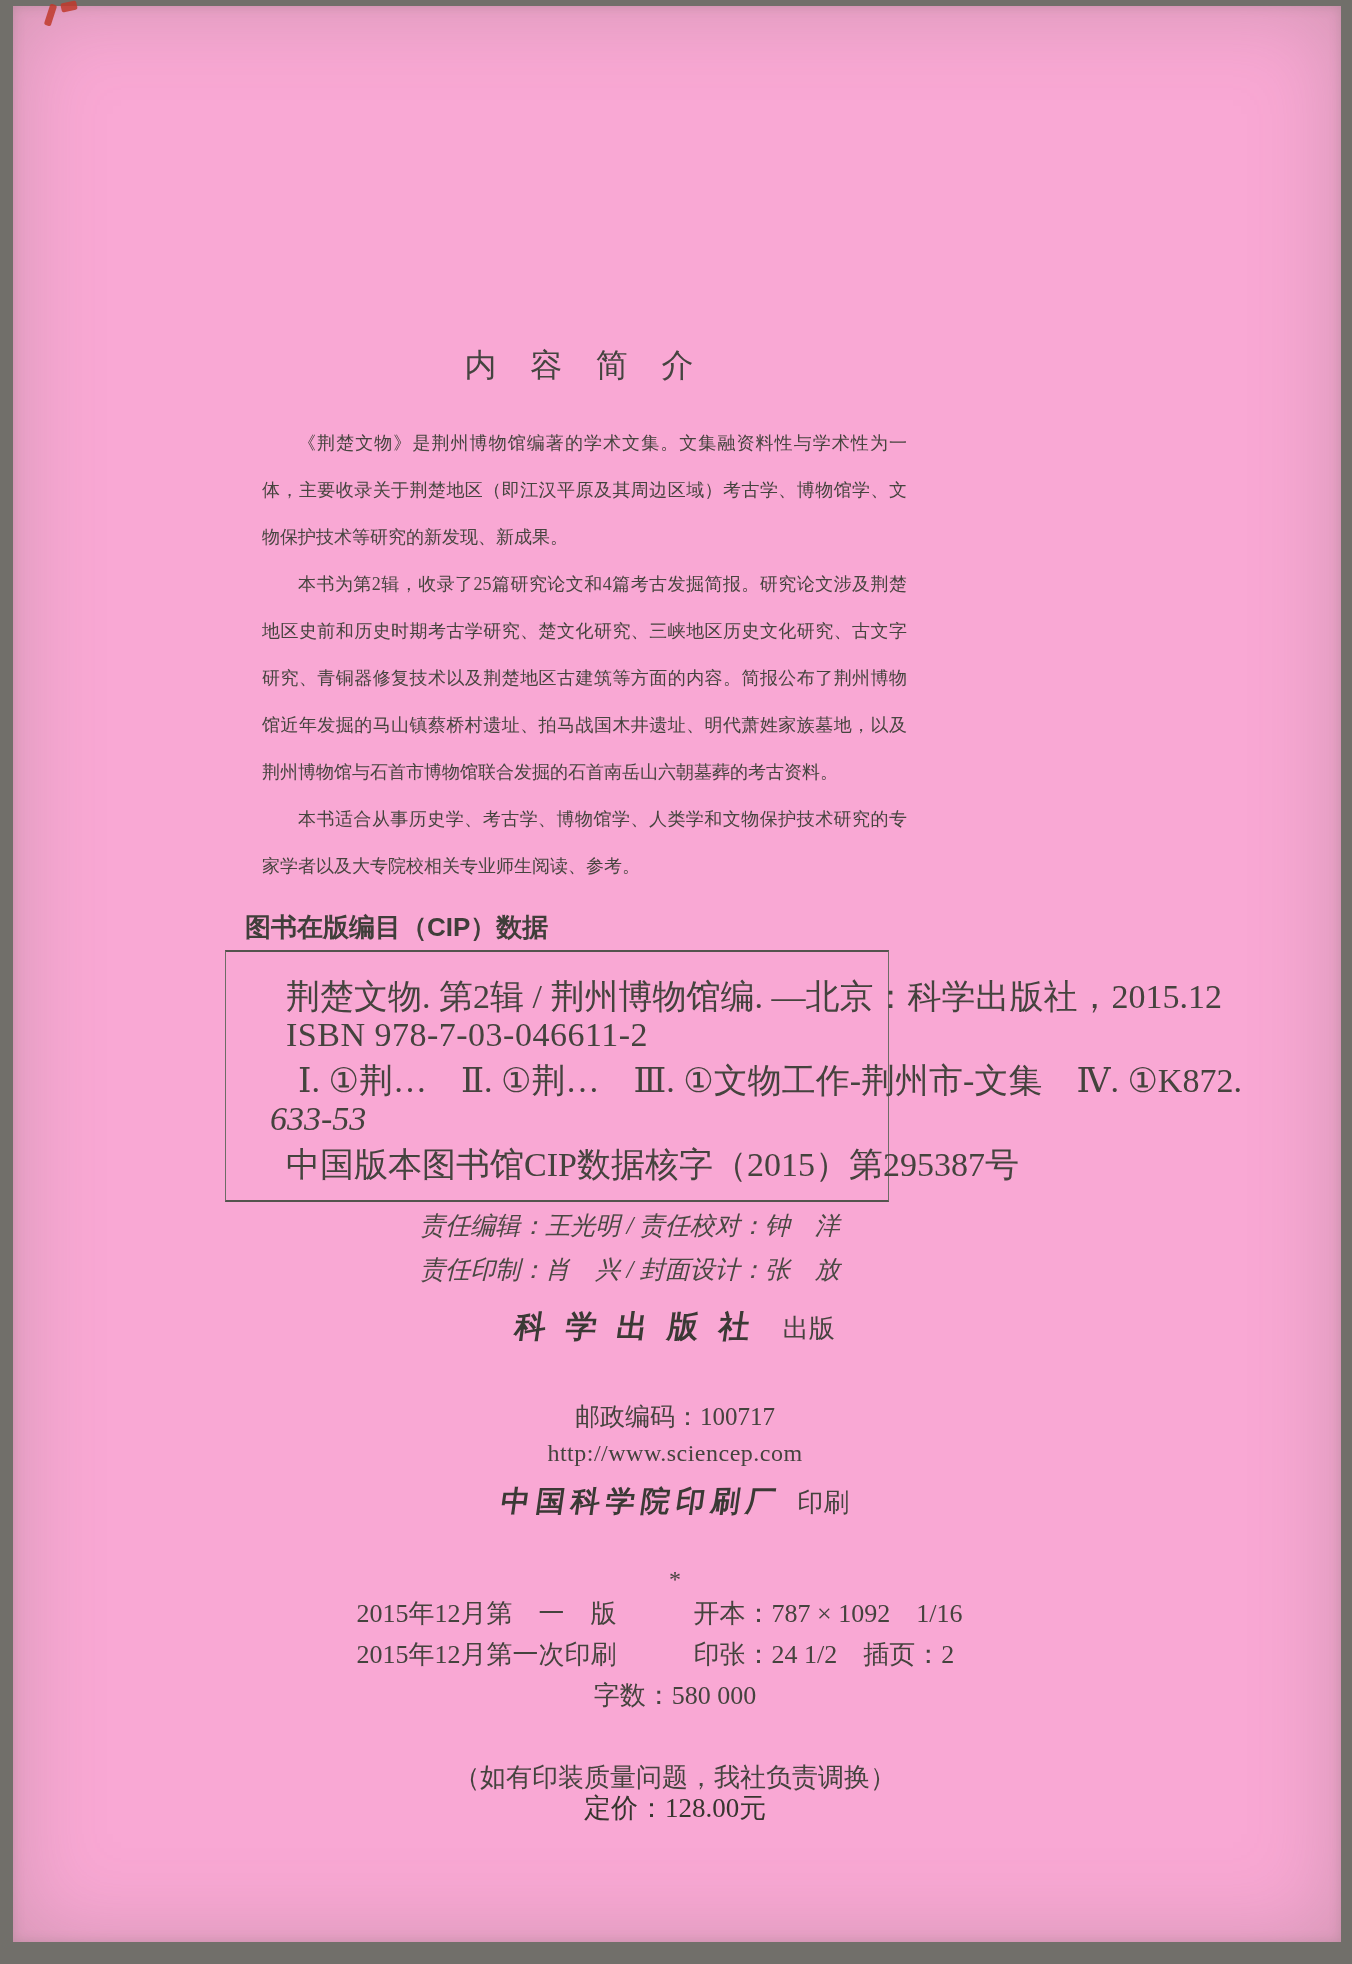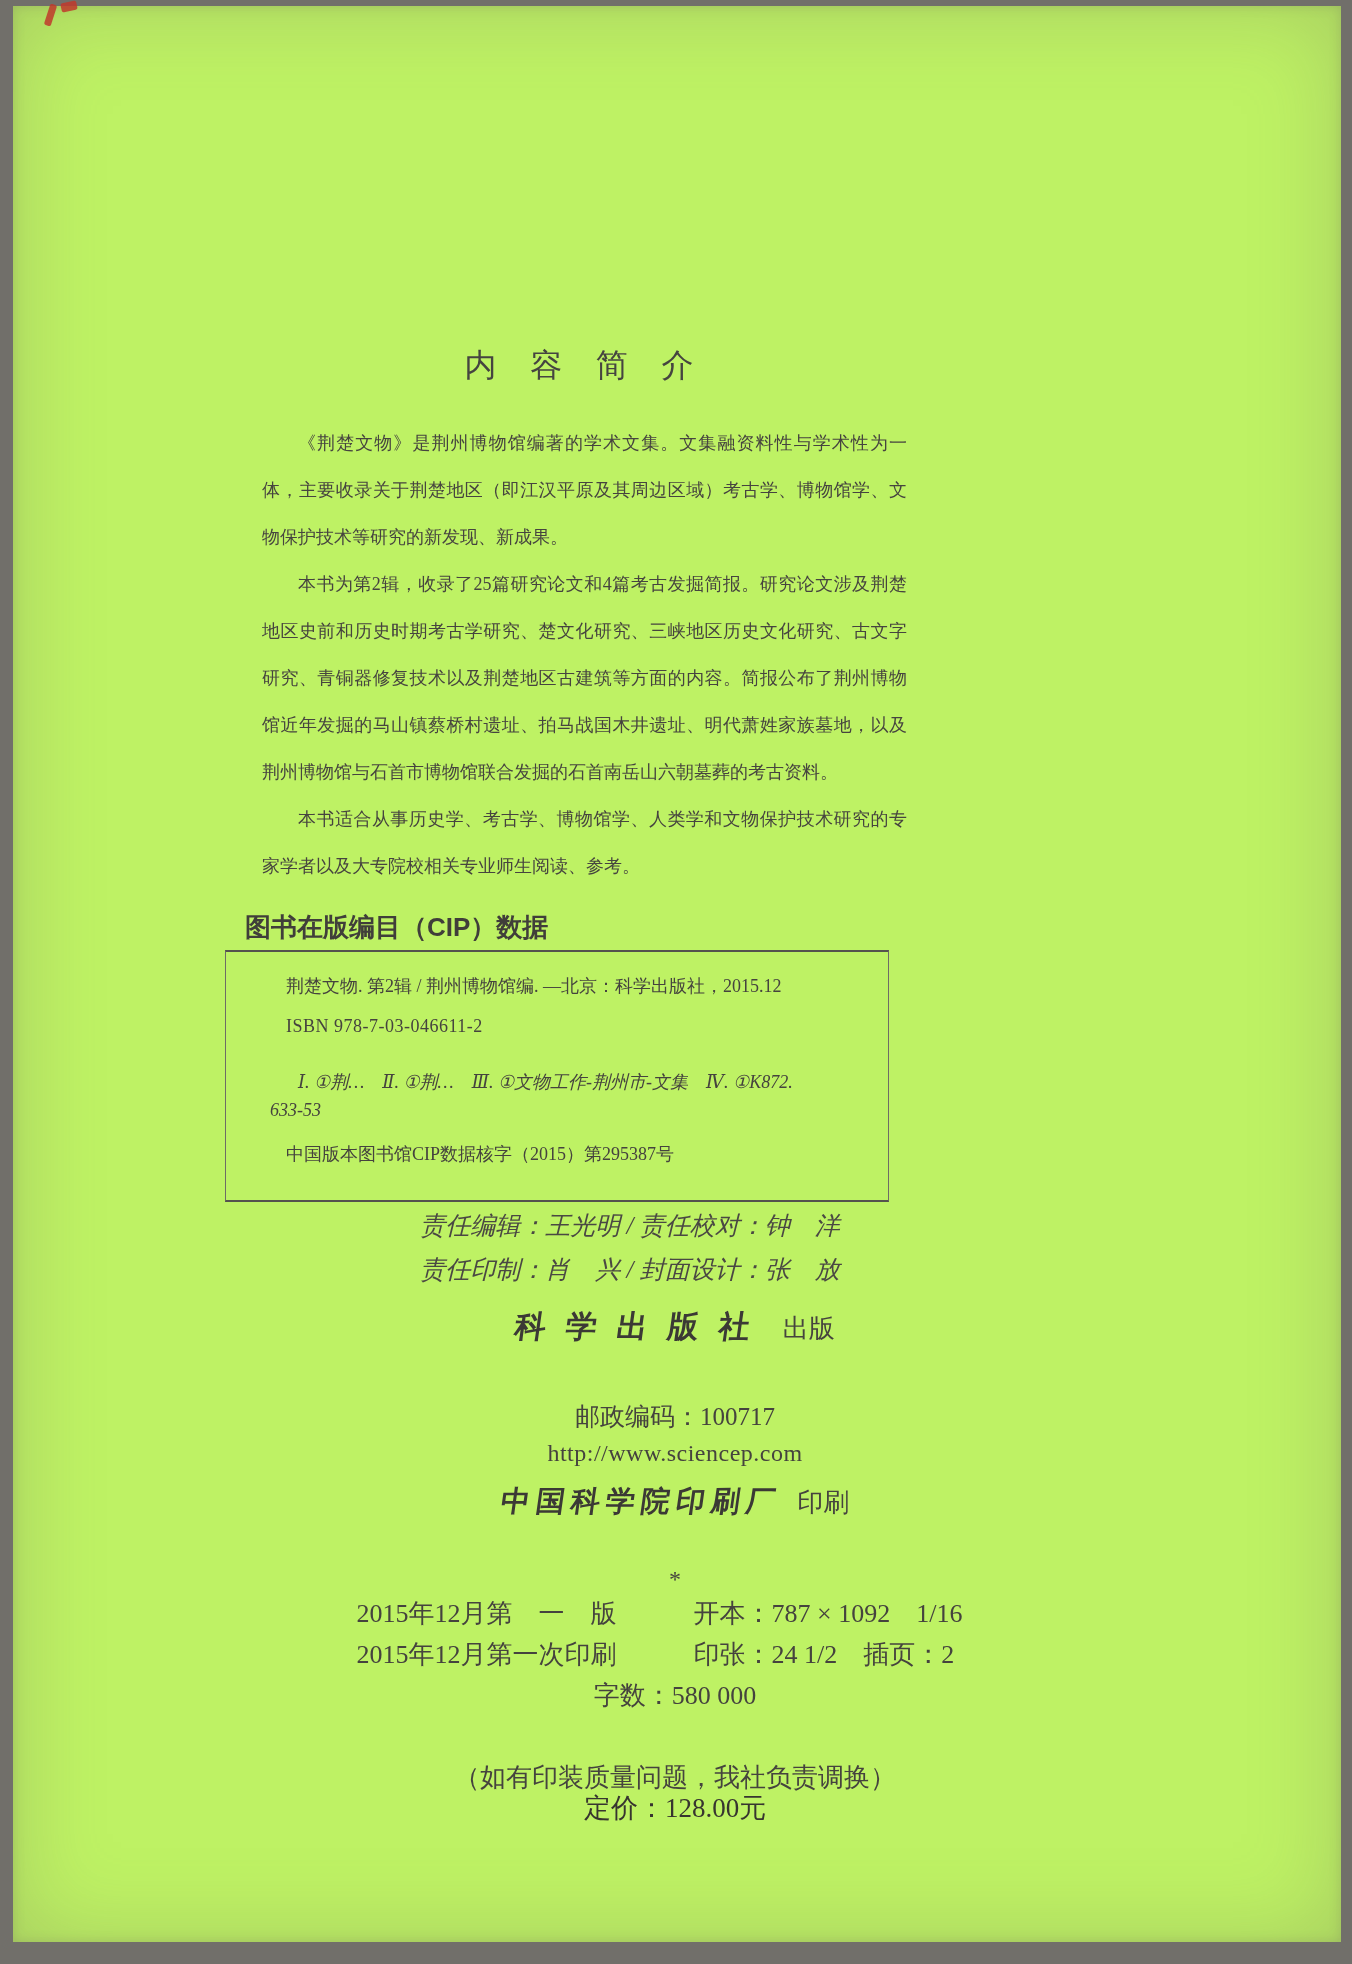--- a/index.html
+++ b/index.html
@@ -5,21 +5,21 @@
   html,body{margin:0;padding:0;}
   body{
     width:1352px;height:1964px;position:relative;
     background:#716f6a;
     font-family:"Liberation Serif","DejaVu Serif",serif;
     color:#403e3a;
     overflow:hidden;
   }
   .page{
     position:absolute;left:13px;top:6px;width:1328px;height:1936px;
-    background:#bef264;
+    background:#f9a8d4;
     box-shadow:inset 0 0 90px rgba(105,100,88,.28), inset 0 0 12px rgba(105,100,88,.25);
   }
   .abs{position:absolute;}
   
   .red-mark{position:absolute;left:24px;top:-4px;width:46px;height:34px;}
   .red-mark span{position:absolute;background:#bf3a2b;opacity:.85;border-radius:2px;}
   .red-mark .s1{left:10px;top:2px;width:7px;height:22px;transform:rotate(18deg);}
   .red-mark .s2{left:24px;top:0;width:16px;height:9px;transform:rotate(-12deg);}
   
   .title{
@@ -36,26 +36,26 @@
   }
   .intro p{margin:0;text-indent:2em;}
   
   .cip-heading{
     left:232px;top:904px;font-size:26px;font-weight:bold;
     font-family:"Liberation Sans","DejaVu Sans",sans-serif;color:#403e3a;
   }
   .cip-box{
     left:212px;top:944px;width:662px;height:248px;
     border:1px solid #6e6c66;border-top:2px solid #55534e;border-bottom:2px solid #55534e;
-    font-size:18px;color:#45433e;
+    font-size:34px;color:#45433e;
   }
   .cip-box .line{position:absolute;left:60px;white-space:nowrap;}
   .cip-entry{top:22px;}
   .cip-isbn{top:64px;letter-spacing:.5px;}
-  .cip-class{top:118px;left:72px !important;font-style:italic;}
+  .cip-class{top:106px;left:72px !important;}
   .cip-class2{top:148px;left:44px !important;font-style:italic;}
   .cip-record{top:190px;}
   
   .staff{
     left:287px;top:1198px;width:660px;text-align:center;
     font-size:25px;font-style:italic;color:#4a4843;line-height:44px;
   }
   
   .cline{left:312px;width:700px;text-align:center;white-space:nowrap;color:#45433e;}
   .pub-line{top:1300px;font-size:26px;}

